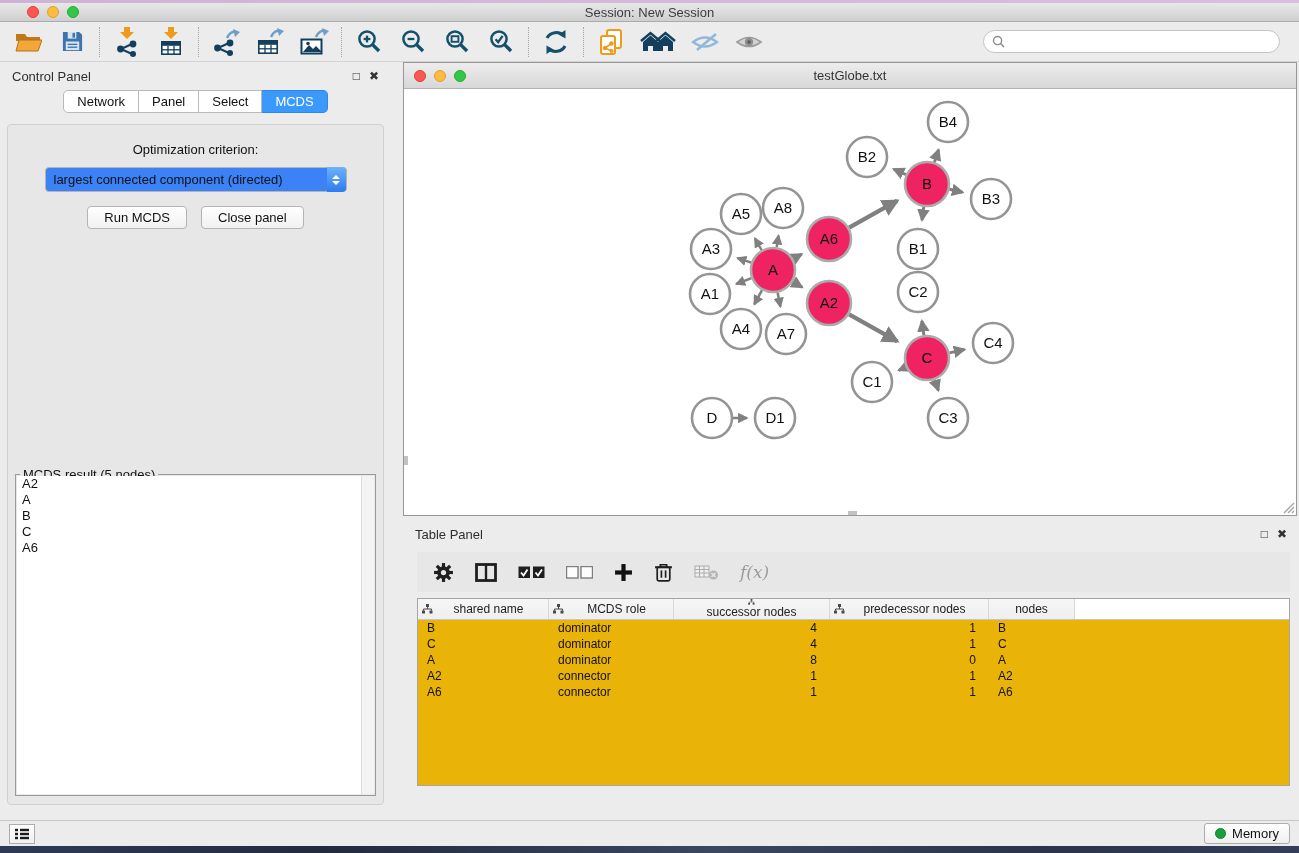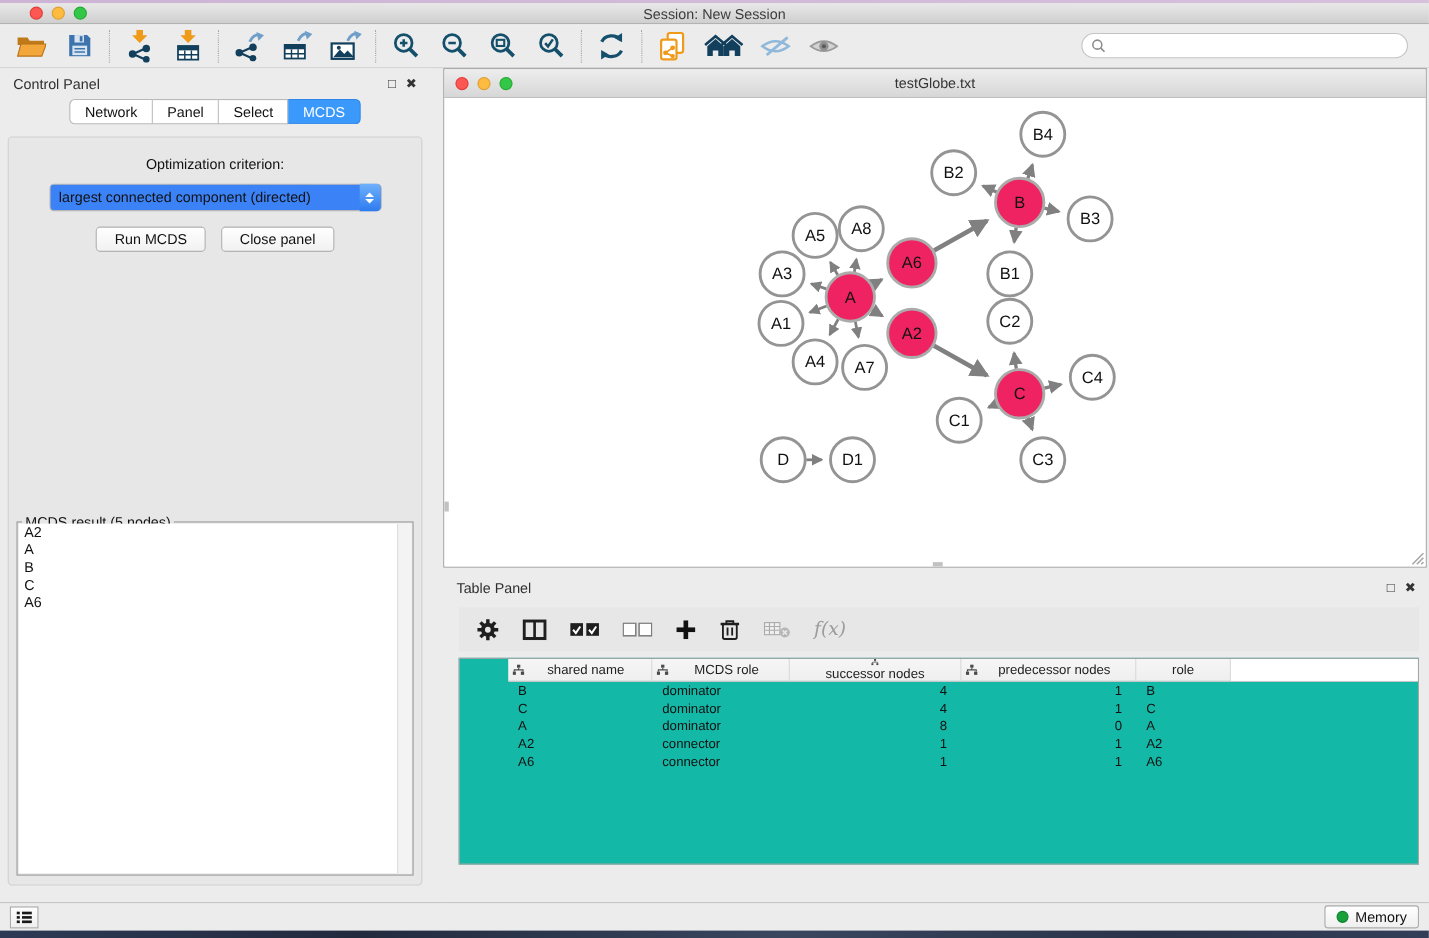--- a/index.html
+++ b/index.html
@@ -74,22 +74,22 @@
   .grip { position:absolute; right:1px; bottom:1px; }
   .edge-mark-left { position:absolute; left:0; top:367px; width:4px; height:9px; background:#C2C2C2; }
   .edge-mark-bottom { position:absolute; left:444px; bottom:0; width:9px; height:4px; background:#C2C2C2; }
 
   
   .table-panel { position:absolute; left:403px; top:520px; width:896px; height:300px; background:#ECECEC; }
   .tp-toolbar { position:absolute; left:14px; right:9px; top:32px; height:40px; background:#E7E7E7;
                 display:flex; align-items:center; gap:21px; padding-left:16px; }
   .tp-icon { display:flex; align-items:center; }
   .fx-label { font-family:"DejaVu Serif", serif; font-style:italic; font-size:17px; color:#9B9B9B; }
-  .data-table { position:absolute; left:14px; right:9px; top:78px; height:188px; background:#14b8a6;
-                border:1px solid #A5A5A5; overflow:hidden;padding-left:44px; }
+  .data-table { position:absolute; left:14px; right:9px; top:78px; height:188px; background:#eab308;
+                border:1px solid #A5A5A5; overflow:hidden; }
   .thead { display:flex; height:21px; background:linear-gradient(#F6F6F6,#EFEFEF); border-bottom:1px solid #C6C6C6; }
   .th { display:flex; align-items:center; font-size:12px; color:#222; border-right:1px solid #D9D9D9; padding:0 4px; }
   .th .th-label { flex:1; text-align:center; }
   .th-fill { flex:1; background:#FFF; border-right:none; }
   .tr { display:flex; height:16px; align-items:center; }
   .td { font-size:12px; color:#111; overflow:hidden; white-space:nowrap; }
   .td.al { padding-left:9px; text-align:left; }
   .td.ar { padding-right:13px; text-align:right; }
   .tp-tabs { position:absolute; left:0; right:0; bottom:5px; display:flex; justify-content:center; }
 
@@ -599,21 +599,21 @@
               <g fill="#4A4A4A">
                 <rect x="4" y="0" width="3" height="3"></rect>
                 <rect x="0" y="6.5" width="3" height="3"></rect>
                 <rect x="7.5" y="6.5" width="3" height="3"></rect>
               </g>
               <path d="M5.5 3v2 M1.5 6.5V5h8v1.5" stroke="#4A4A4A" fill="none"></path>
             </svg>
             <span class="th-label">predecessor nodes</span>
           </div>
           <div class="th" style="width: 86px;">
-            <span class="th-label">role</span>
+            <span class="th-label">nodes</span>
           </div>
           <div class="th th-fill"></div>
         </div>
       <div id="table-body">
           <div class="tr">
             <div class="td al" style="width: 131px;">B</div>
             <div class="td al" style="width: 125px;">dominator</div>
             <div class="td ar" style="width: 156px;">4</div>
             <div class="td ar" style="width: 159px;">1</div>
             <div class="td al" style="width: 86px;">B</div>

